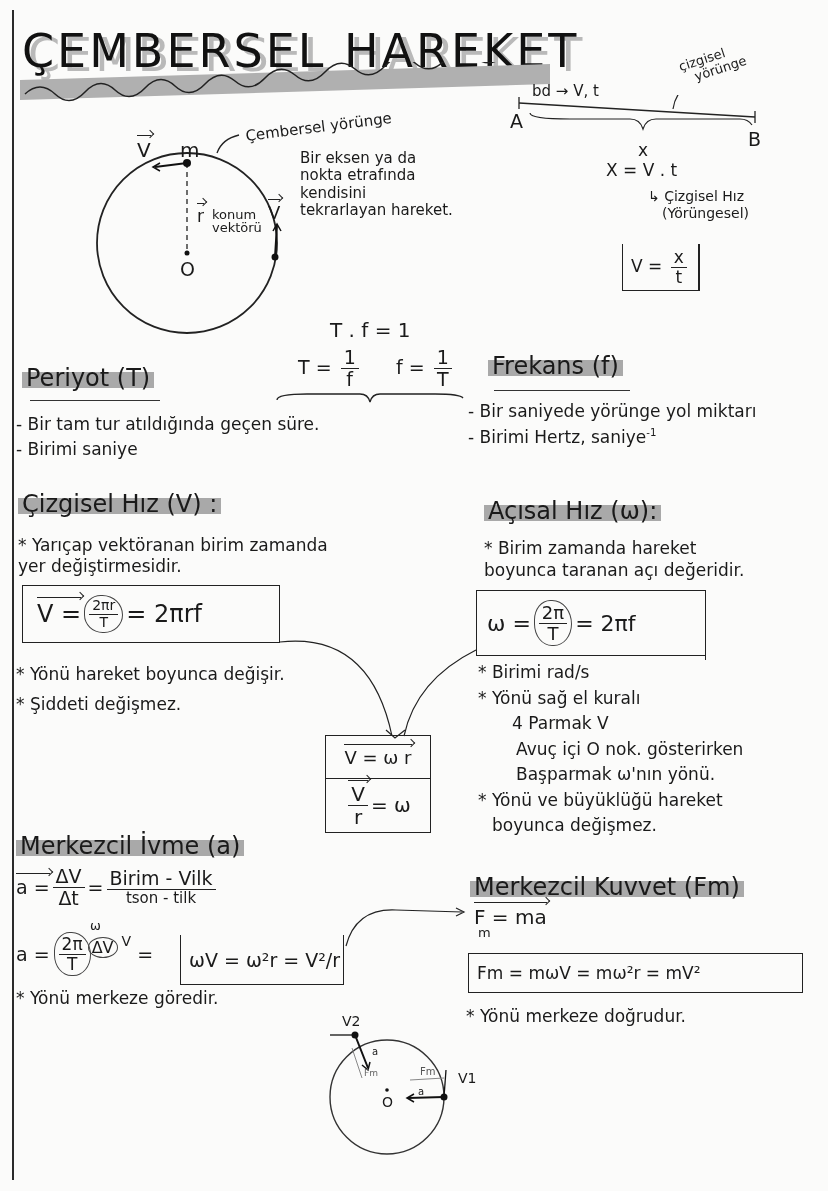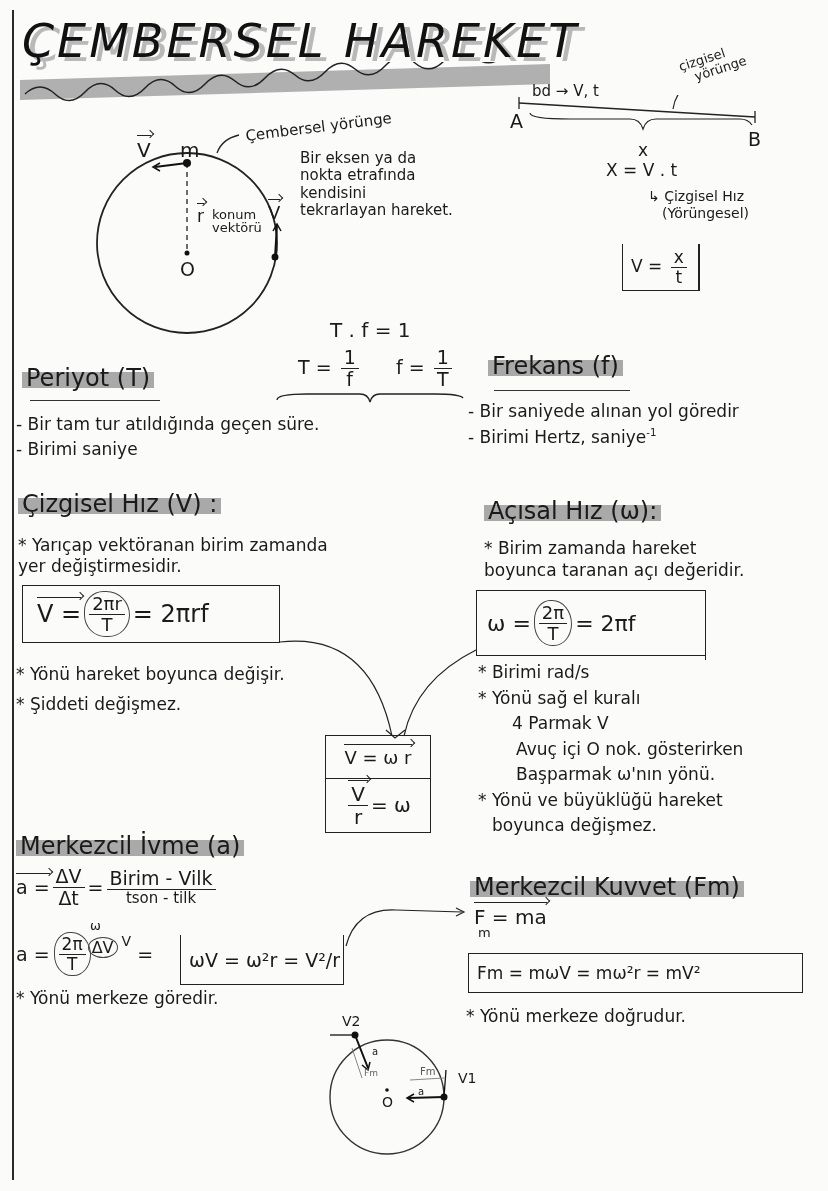--- a/index.html
+++ b/index.html
@@ -5,21 +5,21 @@
   html, body { margin:0; padding:0; }
   body {
     width:828px; height:1191px; position:relative; overflow:hidden;
     background:#fbfbfa;
     font-family:"DejaVu Sans", sans-serif;
     color:#1a1a1a;
   }
   .margin-line { position:absolute; left:12px; top:10px; width:2px; height:1170px; background:#2a2a2a; }
   .abs { position:absolute; white-space:nowrap; }
   .title {
-    left:22px; top:14px; font-size:46px; font-style:italic; letter-spacing:3px;
+    left:22px; top:24px; font-size:46px; letter-spacing:3px;
     font-family:"DejaVu Sans", sans-serif; color:#111;
     text-shadow: 6px 4px 0 #b9b9b9;
   }
   .wave { left:20px; top:62px; }
   .hl {
     display:inline-block; position:relative; padding:0 4px;
     background:linear-gradient(to bottom, transparent 30%, #a9a9a9 30%, #a9a9a9 85%, transparent 85%);
   }
   .h2 { font-size:24px; }
   .txt { font-size:17px; }
@@ -124,32 +124,32 @@
 <div class="abs h2" style="left:22px;top:364px"><span class="hl">Periyot (T)</span></div>
 <div class="abs" style="left:30px;top:400px;width:130px;border-top:1.3px solid #333"></div>
 <div class="abs txt" style="left:16px;top:412px;line-height:1.45">
   <div>- Bir tam tur atıldığında geçen süre.</div>
   <div>- Birimi saniye</div>
 </div>
 
 <div class="abs h2" style="left:488px;top:352px"><span class="hl">Frekans (f)</span></div>
 <div class="abs" style="left:494px;top:390px;width:136px;border-top:1.3px solid #333"></div>
 <div class="abs txt" style="left:468px;top:398px;line-height:1.55">
-  <div>- Bir saniyede alınan yol göredir</div>
+  <div>- Bir saniyede yörünge yol miktarı</div>
   <div><span>- Birimi Hertz, saniye</span><sup>-1</sup></div>
 </div>
 
 <div class="abs h2" style="left:18px;top:490px"><span class="hl">Çizgisel Hız (V) :</span></div>
 <div class="abs txt" style="left:18px;top:535px;line-height:1.25">
   <div>* Yarıçap vektöranan birim zamanda</div>
   <div>yer değiştirmesidir.</div>
 </div>
 <div class="box" style="left:22px;top:585px;width:258px;height:58px;font-size:24px;display:flex;align-items:center;padding-left:14px;box-sizing:border-box">
   <span class="vec">V =</span>
-  <span class="frac cloud" style="font-size:18px">
+  <span class="frac cloud" style="font-size:14px">
       <span class="num">2πr</span>
       <span class="den">T</span>
     </span>
   <span>= 2πrf</span>
 </div>
 <div class="abs txt" style="left:16px;top:660px;line-height:1.75;font-size:17px">
   <div>* Yönü hareket boyunca değişir.</div>
   <div>* Şiddeti değişmez.</div>
 </div>
 

